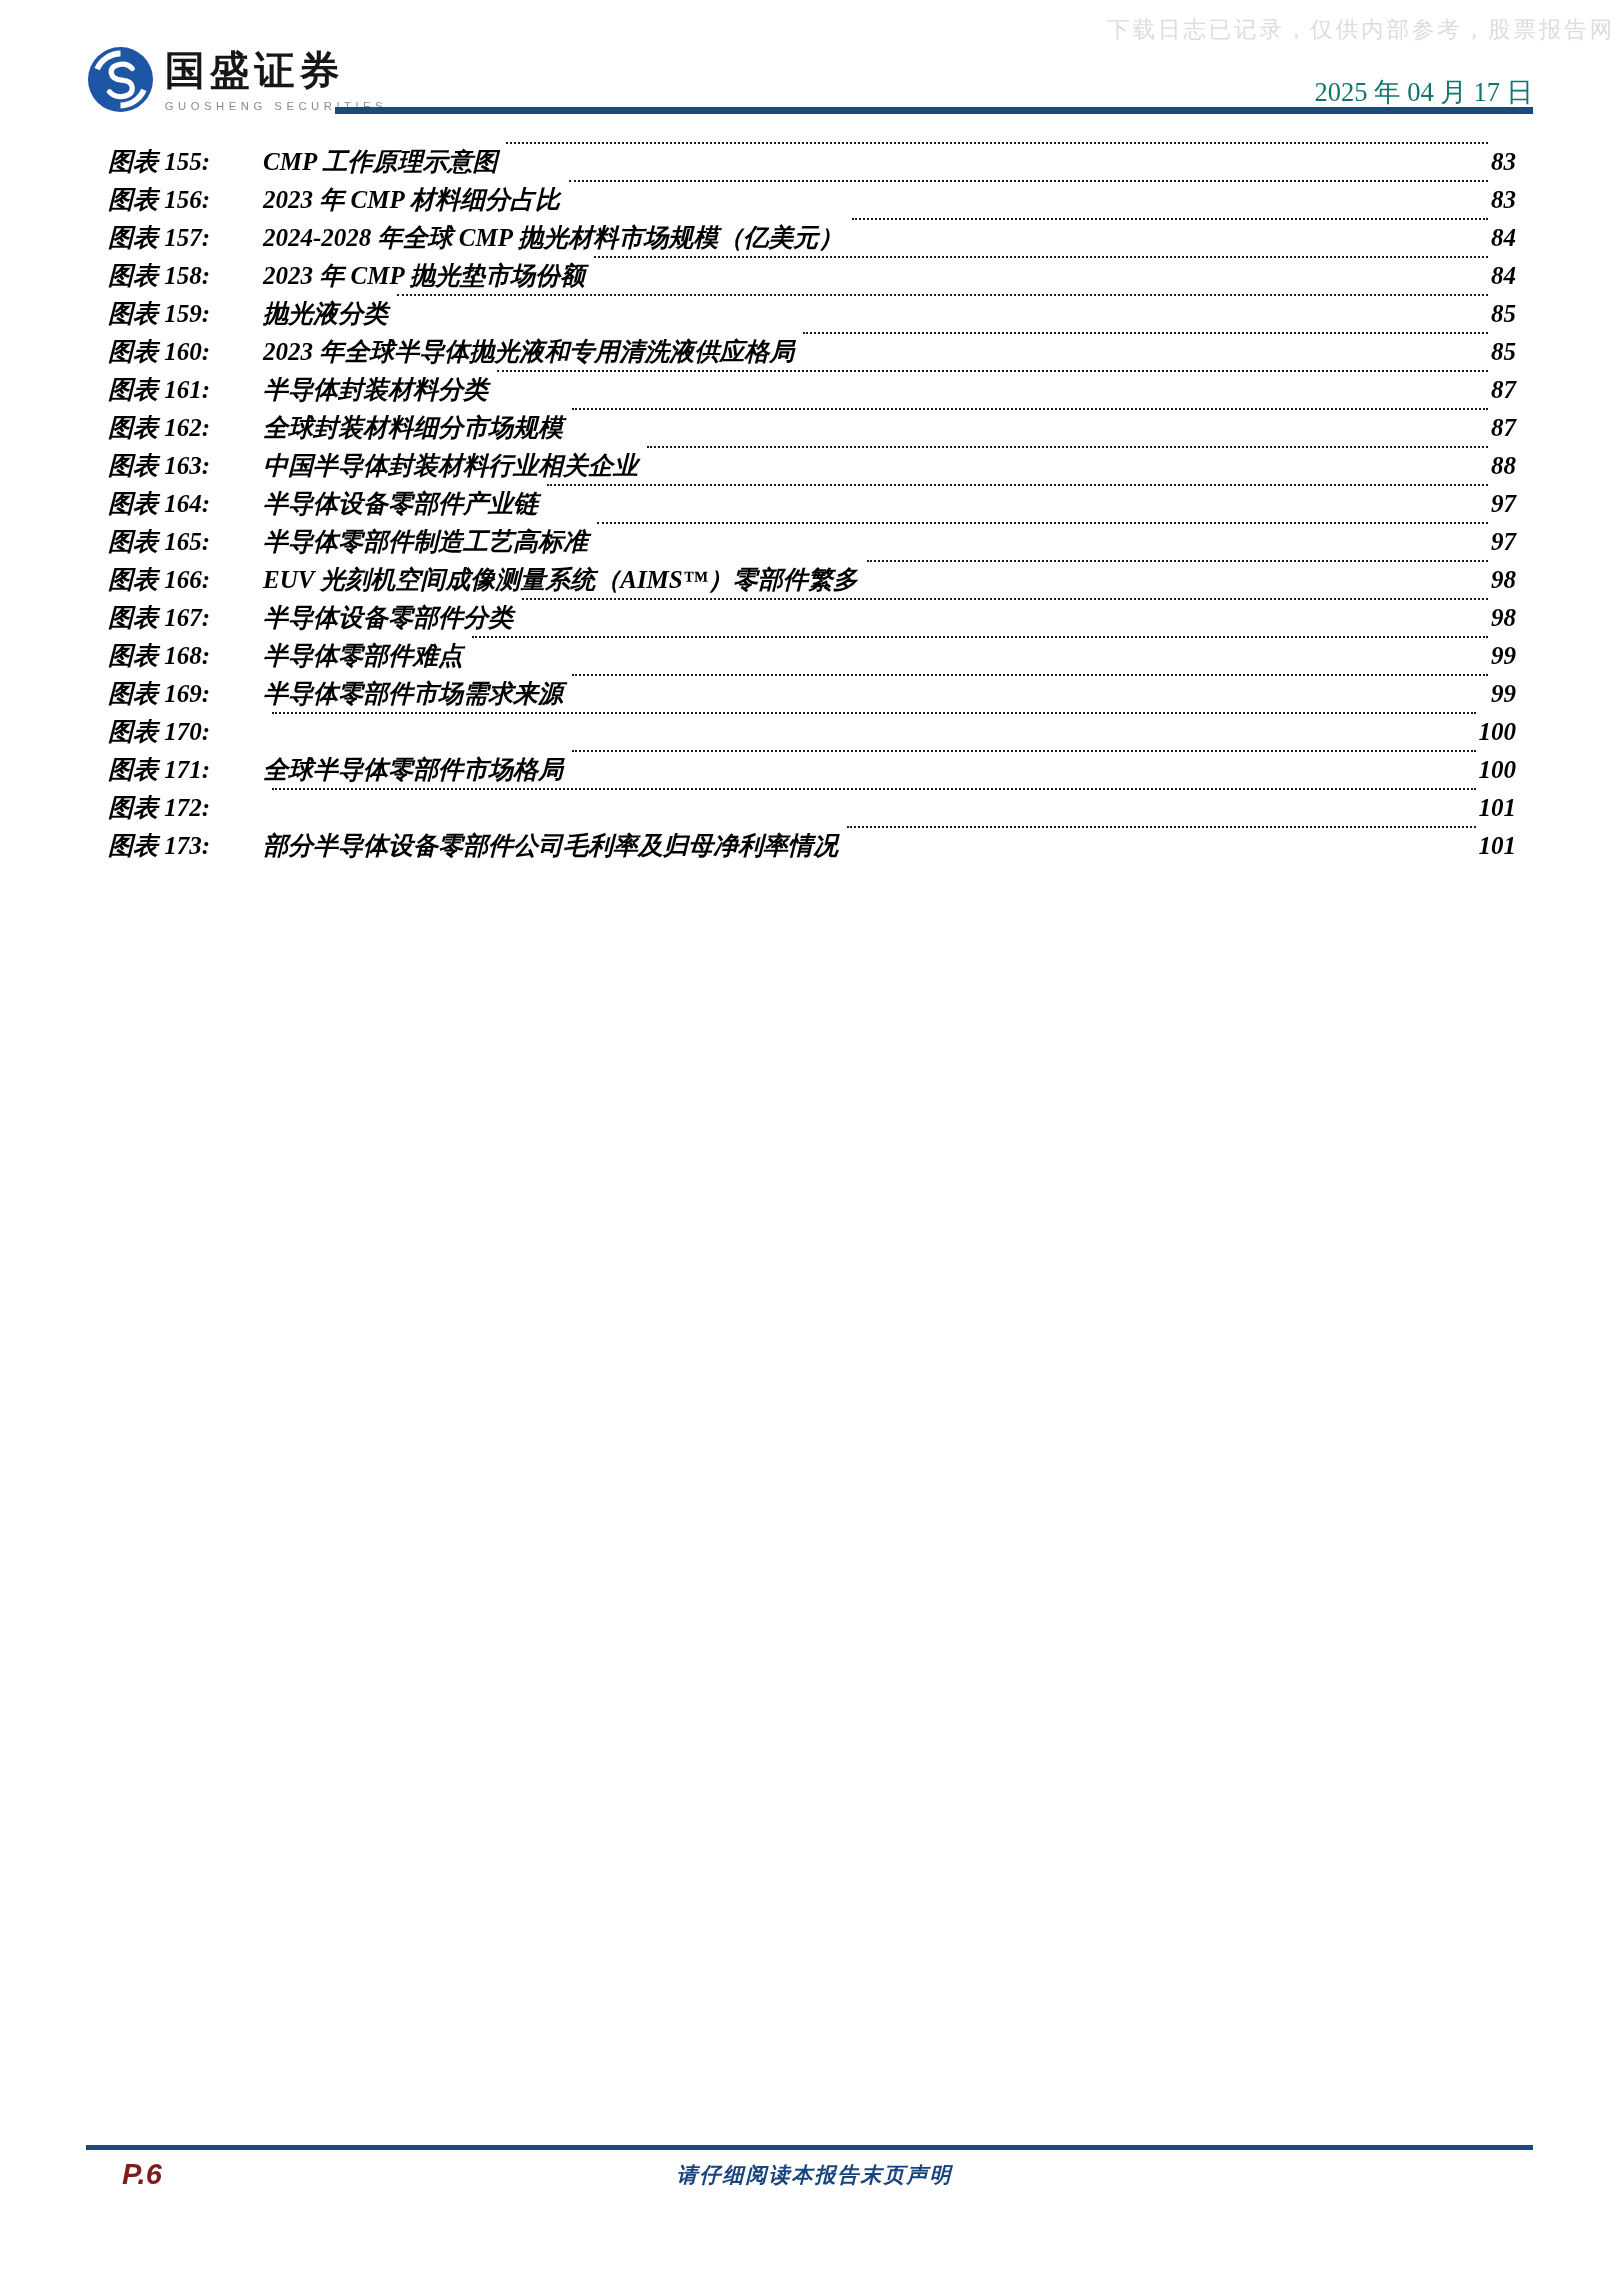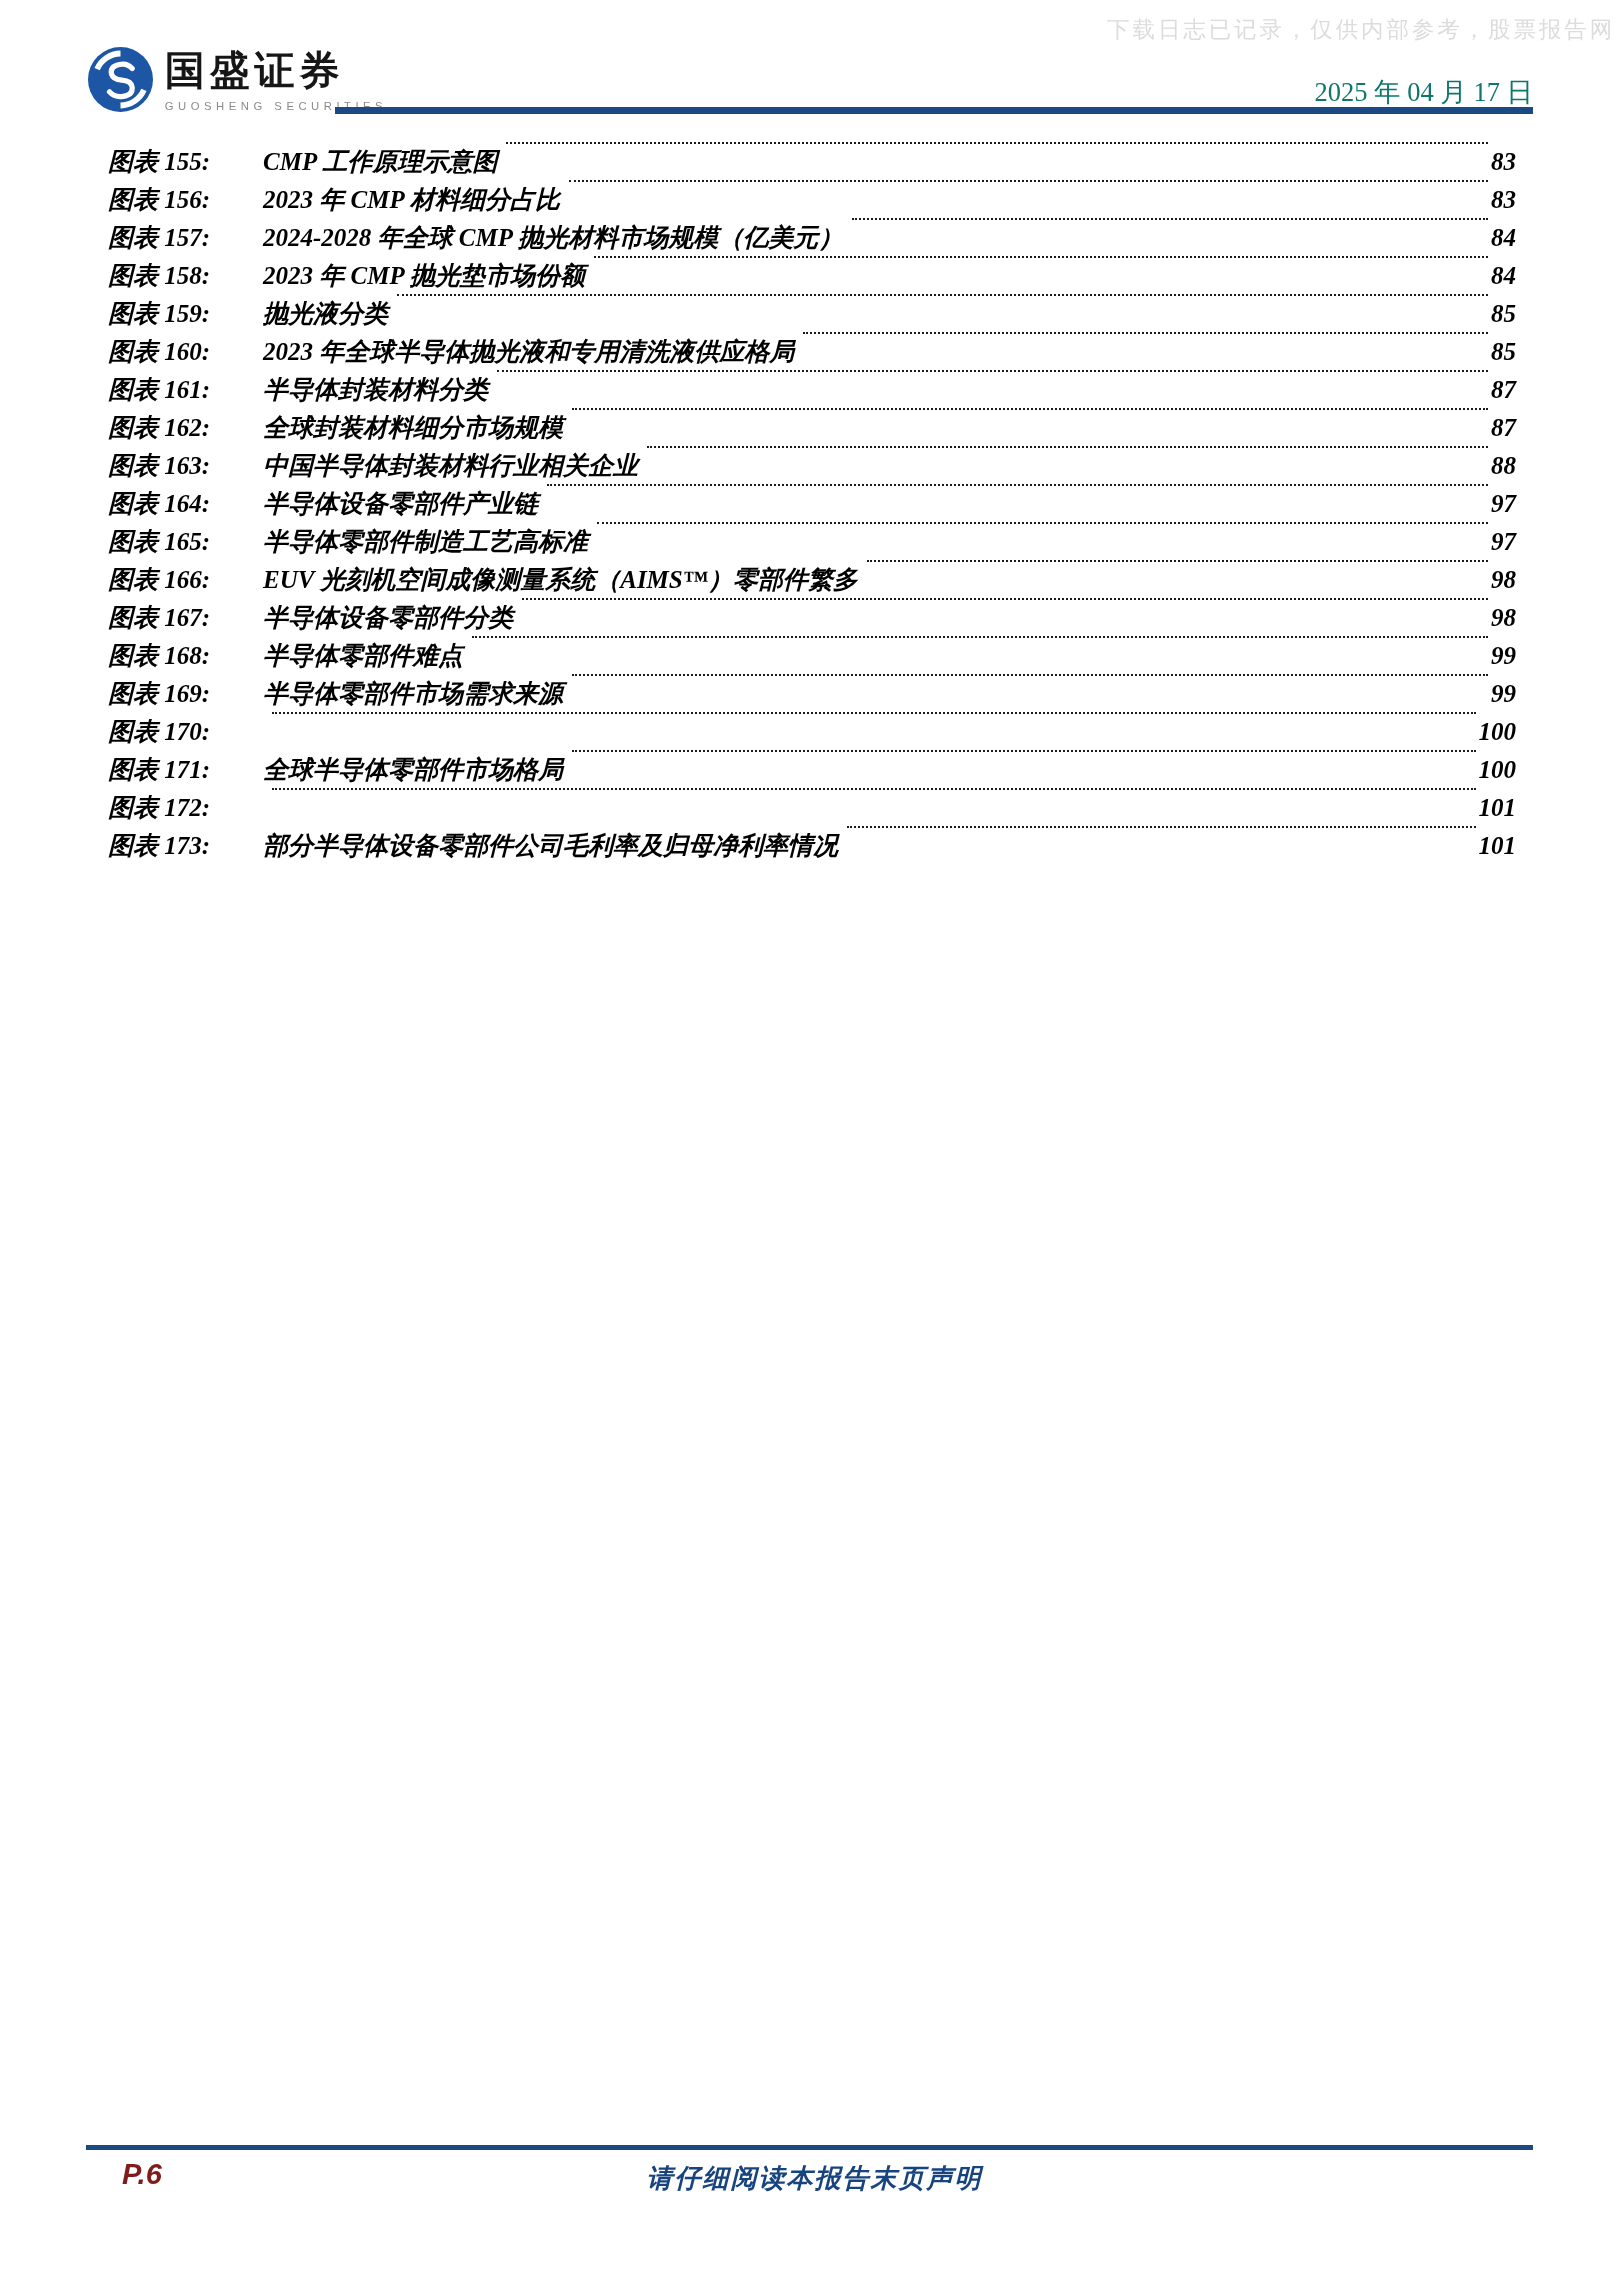--- a/index.html
+++ b/index.html
@@ -77,21 +77,21 @@
   }
   .footer-page {
     position: absolute; left: 122px; top: 2158px;
     font-size: 29px; font-weight: 700; font-style: italic;
     color: #7f1d1d;
     font-family: "Liberation Sans", "DejaVu Sans", sans-serif;
   }
   .footer-disclaimer {
     position: absolute; left: 0; right: 0; top: 2161px;
     text-align: center;
-    font-size: 26px; font-weight: 700; font-style: italic;
+    font-size: 21px; font-weight: 700; font-style: italic;
     color: #17447e;
     letter-spacing: 2px;
     padding-left: 8px;
   }
 </style>
 </head>
 <body>
 
 <div class="watermark">下载日志已记录，仅供内部参考，股票报告网</div>
 

